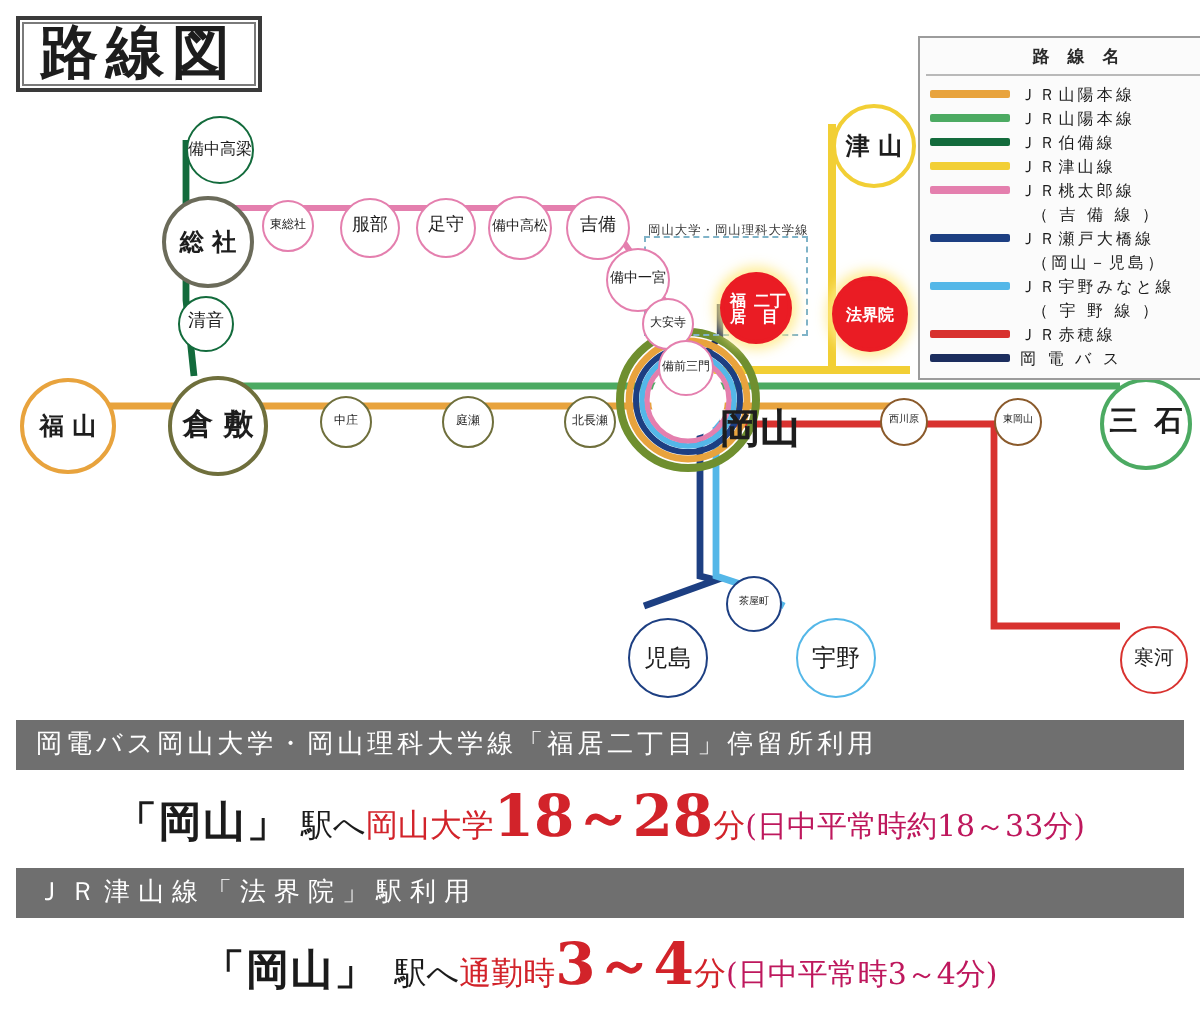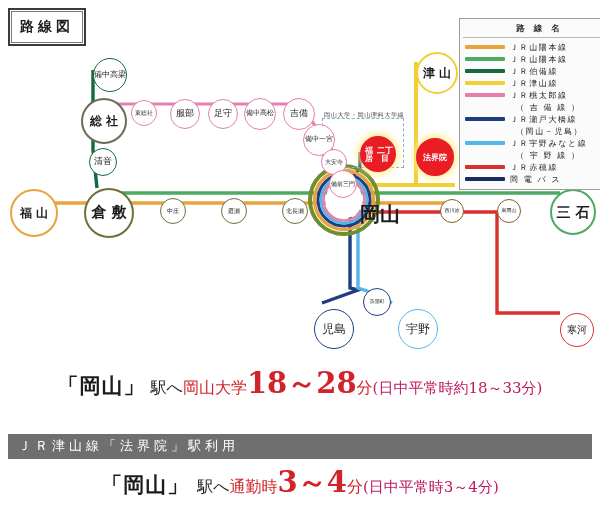--- a/index.html
+++ b/index.html
@@ -12,21 +12,21 @@
   .title-box{
     position:absolute;left:8px;top:8px;
     border:2px solid #3a3a3a;
     padding:1px;
     background:#fff;
     z-index:40;
   }
   .title-box .inner{
     border:1px solid #7a7a7a;
     padding:2px 8px 4px 8px;
-    font-size:14px;line-height:24px;
+    font-size:29px;line-height:24px;
     letter-spacing:4px;
     font-weight:bold;
     font-family:"DejaVu Serif","Liberation Serif",serif;
     color:#1d1d1d;
   }
   
   .legend{
     position:absolute;left:459px;top:6px;width:161px;
     background:#fbfbfb;
     border:1px solid #9c9c9c;
@@ -210,21 +210,21 @@
     </div>
     <div class="station major" style="left: 416px; top: 52px; width: 42px; height: 42px; font-size: 12px; border: 2px solid rgb(242, 207, 53);">
       <span style="display: block;">津 山</span>
     </div>
     <div class="station" style="left: 440px; top: 199px; width: 24px; height: 24px; font-size: 5px; border: 1.6px solid rgb(138, 90, 43);">
       <span style="display: block;">西川原</span>
     </div>
     <div class="station" style="left: 497px; top: 199px; width: 24px; height: 24px; font-size: 5px; border: 1.6px solid rgb(138, 90, 43);">
       <span style="display: block;">東岡山</span>
     </div>
-    <div class="station major" style="left: 550px; top: 189px; width: 46px; height: 46px; font-size: 14px; border: 2px solid rgb(76, 170, 98);">
+    <div class="station major" style="left: 550px; top: 189px; width: 46px; height: 46px; font-size: 14px; border: 2px solid rgb(76, 170, 98); font-family: Liberation Mono, monospace;">
       <span style="display: block;">三 石</span>
     </div>
     <div class="station" style="left: 560px; top: 313px; width: 34px; height: 34px; font-size: 10px; border: 1.6px solid rgb(216, 50, 47);">
       <span style="display: block;">寒河</span>
     </div>
     <div class="station" style="left: 363px; top: 288px; width: 28px; height: 28px; font-size: 5px; border: 1.6px solid rgb(29, 63, 130);">
       <span style="display: block;">茶屋町</span>
     </div>
     <div class="station" style="left: 314px; top: 309px; width: 40px; height: 40px; font-size: 12px; border: 1.6px solid rgb(29, 63, 130);">
       <span style="display: block;">児島</span>
@@ -282,20 +282,21 @@
         <div class="legend-label">ＪＲ赤穂線</div>
       </div>
       <div class="legend-row">
         <div class="legend-swatch" style="background: rgb(27, 45, 94);"></div>
         <div class="legend-label">岡 電 バ ス</div>
       </div>
     </div>
 </div>
 
 <div class="banner-wrap" style="top:360px;">
+  <div class="bar">岡電バス岡山大学・岡山理科大学線「福居二丁目」停留所利用</div>
   <div class="timeline">
     <span class="tl-station">「岡山」</span>
     <span class="tl-to">駅へ</span>
     <span class="tl-red">岡山大学</span>
     <span class="tl-big">18～28</span>
     <span class="tl-min">分</span>
     <span class="tl-paren">(日中平常時約18～33分)</span>
   </div>
 </div>
 

